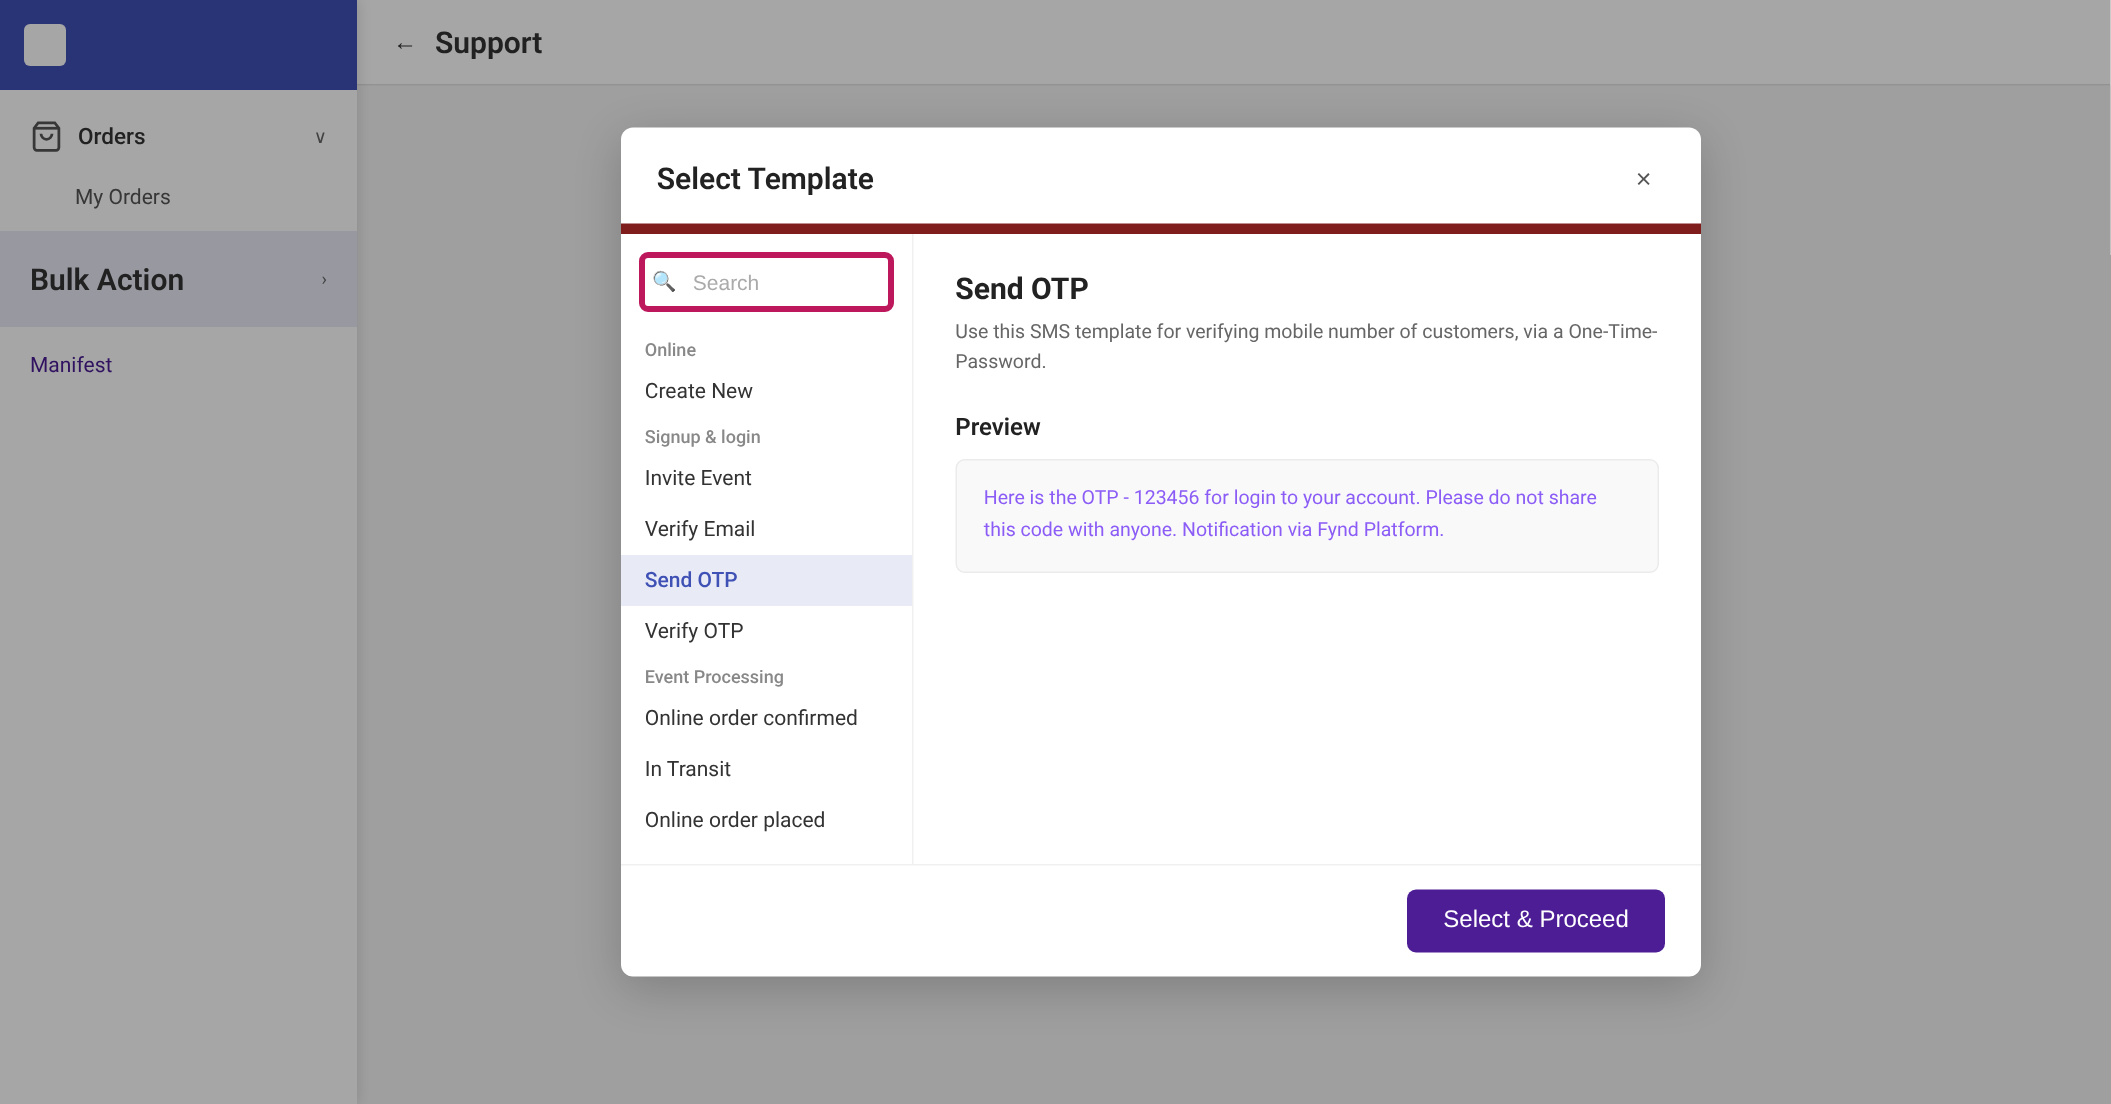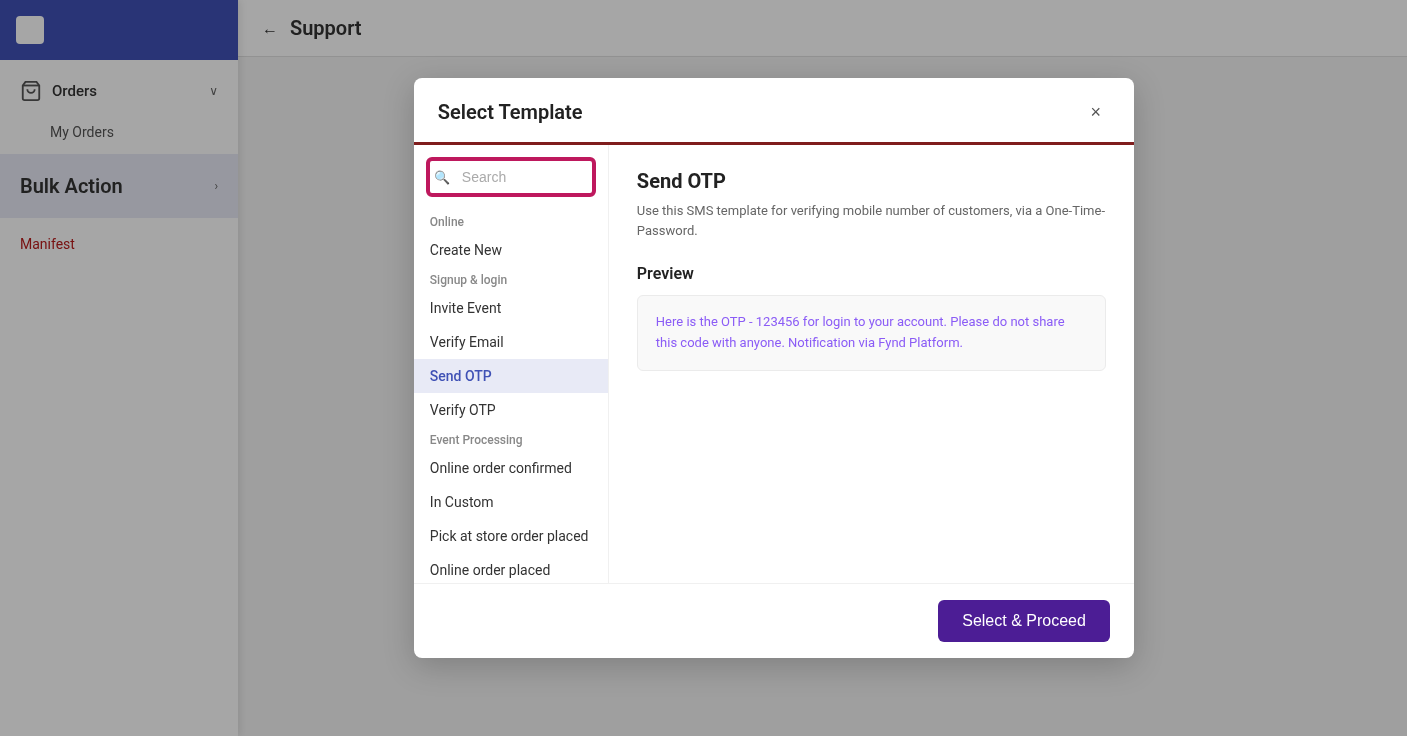--- a/index.html
+++ b/index.html
@@ -88,21 +88,21 @@
 
     .bulk-action-label {
       font-size: 20px;
       font-weight: 600;
       color: #333;
     }
 
     .manifest-item {
       padding: 10px 20px 10px 20px;
       font-size: 14px;
-      color: #b91c1c;
+      color: #4c1d95;
       cursor: pointer;
       margin-top: 8px;
     }
 
     
     .bg-content {
       position: absolute;
       left: 238px;
       top: 0;
       right: 0;
@@ -154,21 +154,21 @@
       display: flex;
       flex-direction: column;
       overflow: hidden;
     }
 
     .modal-header {
       display: flex;
       align-items: center;
       justify-content: space-between;
       padding: 20px 24px 16px;
-      border-bottom: 3px solid #7f1d1d;
+      border-bottom: 7px solid #7f1d1d;
       flex-shrink: 0;
     }
 
     .modal-title {
       font-size: 20px;
       font-weight: 600;
       color: #222;
     }
 
     .modal-close {
@@ -367,22 +367,21 @@
       <div class="template-item">Create New</div>
 
       <div class="category-label">Signup &amp; login</div>
       <div class="template-item">Invite Event</div>
       <div class="template-item">Verify Email</div>
       <div class="template-item active">Send OTP</div>
       <div class="template-item">Verify OTP</div>
 
       <div class="category-label">Event Processing</div>
       <div class="template-item">Online order confirmed</div>
-      <div class="template-item">In Custom</div>
-      <div class="template-item">Pick at store order placed</div>
+      <div class="template-item">In Transit</div>
       <div class="template-item">Online order placed</div>
     </div>
 
     <div class="template-detail">
       <div class="template-name">Send OTP</div>
       <div class="template-description">Use this SMS template for verifying mobile number of customers, via a One-Time-Password.</div>
       <div class="preview-label">Preview</div>
       <div class="preview-box">Here is the OTP - 123456 for login to your account. Please do not share this code with anyone. Notification via Fynd Platform.</div>
     </div>
   </div>

